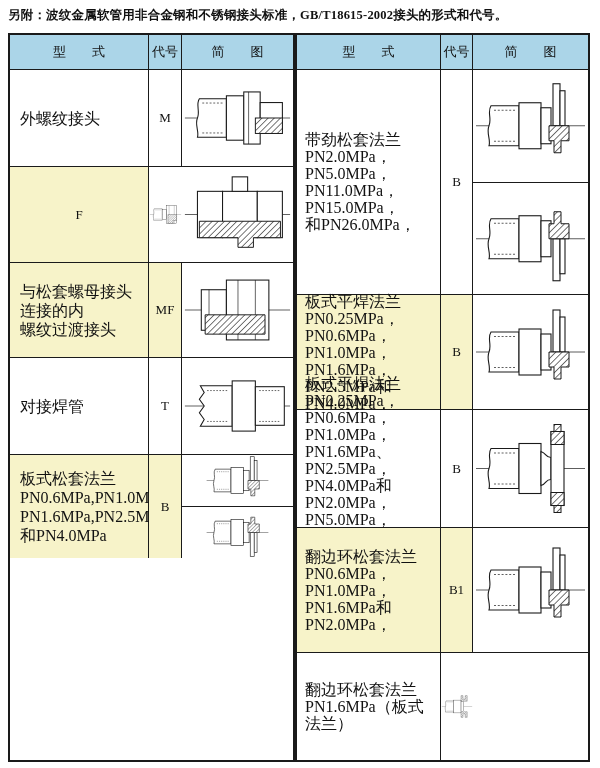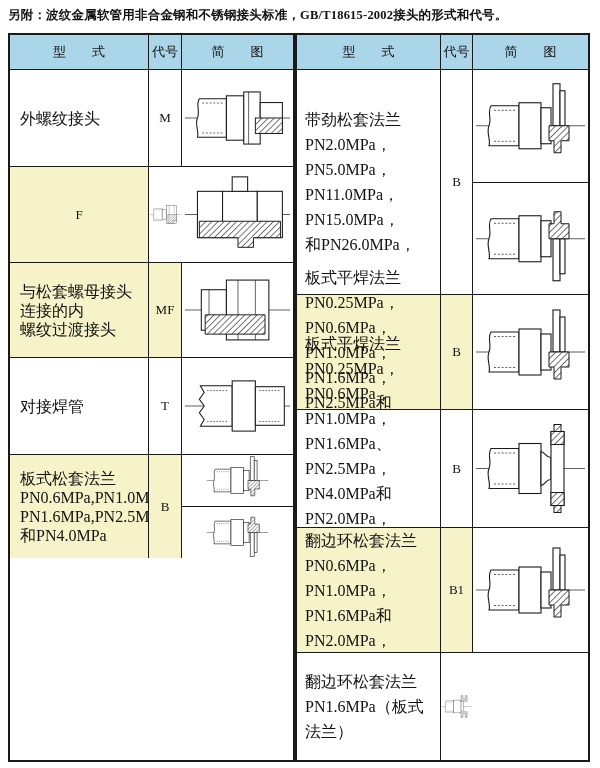--- a/index.html
+++ b/index.html
@@ -38,21 +38,21 @@
     justify-content: center;
     background: #abd5e8;
     font-size: 13px;
   }
   .type {
     padding: 4px 3px 4px 10px;
     font-size: 16px;
     line-height: 19px;
     white-space: pre-line;
   }
-  .tbl.right .type { padding-left: 8px; line-height: 25px; }
+  .tbl.right .type { padding-left: 8px; line-height: 17px; }
   .code { justify-content: center; font-size: 13px; }
   .yellow { background: #f7f3c9; }
   .diagcell { padding: 0; align-items: stretch; }
   .diag { width: 100%; height: 100%; display: block; }
   .split { flex-direction: column; }
   .sub { flex: 1 1 0; min-height: 0; border-bottom: 1px solid #1a1a1a; }
   .sub:last-child { border-bottom: none; }
 </style>
 </head>
 <body>

